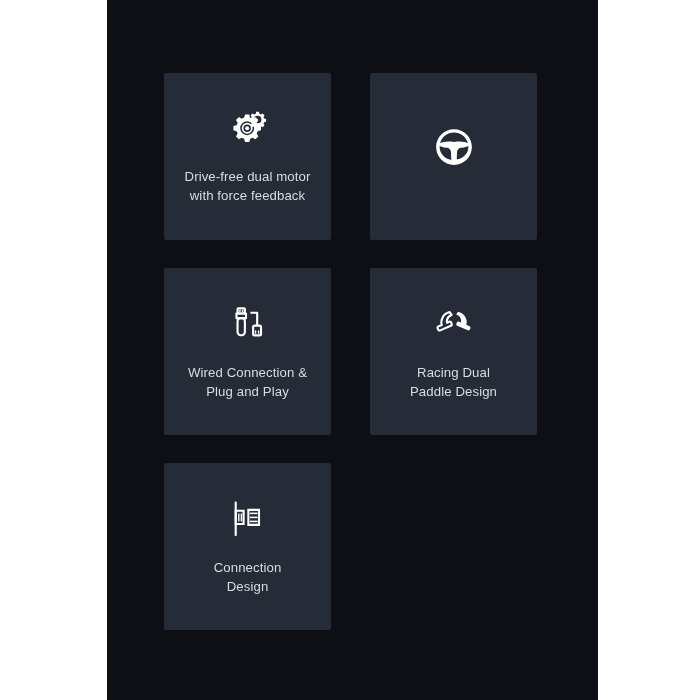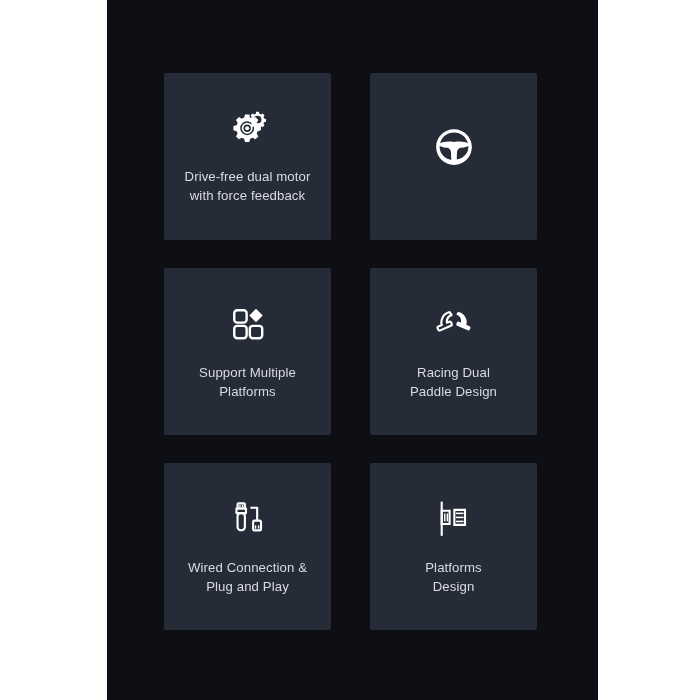--- a/index.html
+++ b/index.html
@@ -117,47 +117,20 @@
         <div class="card-icon">
           <svg viewBox="0 0 48 48" aria-hidden="true">
             <g fill="#ffffff">
               <path d="M24 4.5C13.2 4.5 4.5 13.2 4.5 24S13.2 43.5 24 43.5 43.5 34.8 43.5 24 34.8 4.5 24 4.5z M24 8.2c7.3 0 13.4 4.9 15.2 11.6-2.0-1.1-5.4-1.9-9.0-1.9-1.6 0-3.3 0.15-4.85 0.45l-1.35 0.26-1.35-0.26c-1.55-0.3-3.25-0.45-4.85-0.45-3.6 0-7.0 0.8-9.0 1.9C10.6 13.1 16.7 8.2 24 8.2z M8.35 24.3c0-0.45 0.02-0.9 0.05-1.35 1.6 0.85 4.15 1.5 7.1 1.8l2.0 0.2 1.55 1.25c1.0 0.8 1.6 2.0 1.65 3.3l0.35 8.6C14.1 37.0 8.35 31.3 8.35 24.3z M26.95 38.1l0.35-8.6c0.05-1.3 0.65-2.5 1.65-3.3l1.55-1.25 2.0-0.2c2.95-0.3 5.5-0.95 7.1-1.8 0.03 0.45 0.05 0.9 0.05 1.35 0 7.0-5.75 12.7-14.7 13.8z"></path>
               <circle cx="24" cy="24" r="3.0"></circle>
             </g>
           </svg>
         </div>
       </div>
 
-      <div class="feature-card row-2">
-        <div class="card-icon">
-          <svg viewBox="0 0 48 48" aria-hidden="true">
-            <g fill="none" stroke="#ffffff" stroke-width="2.6">
-              <rect x="9" y="9" width="13.5" height="13.5" rx="3.2"></rect>
-              <rect x="9" y="26" width="13.5" height="13.5" rx="3.2"></rect>
-              <rect x="26" y="26" width="13.5" height="13.5" rx="3.2"></rect>
-            </g>
-            <path d="M32.75 7.4l7.3 7.3-7.3 7.3-7.3-7.3z" fill="#ffffff"></path>
-          </svg>
-        </div>
-        <div class="card-label">Support Multiple
-Platforms</div>
-      </div>
-
-      <div class="feature-card row-2">
-        <div class="card-icon">
-          <svg viewBox="0 0 48 48" aria-hidden="true">
-
-            <path d="M19.2 11.0c-4.3 1.0-7.6 4.4-8.7 8.6-0.55 2.1-0.35 4.0 0.2 5.4l-3.6 1.6c-0.85 0.38-1.25 1.35-0.9 2.2l0.55 1.3c0.36 0.85 1.35 1.25 2.2 0.88l11.6-5.0c0.85-0.37 1.25-1.35 0.9-2.2l-0.55-1.3c-0.36-0.85-1.35-1.25-2.2-0.88l-2.3 1.0c-0.3-0.95-0.33-2.1-0.02-3.3 0.65-2.5 2.55-4.5 5.05-5.15z" fill="none" stroke="#ffffff" stroke-width="2.3" stroke-linejoin="round"></path>
-
-            <path d="M28.4 10.6c4.4 0.9 7.9 4.3 9.1 8.6 0.62 2.2 0.45 4.2-0.12 5.7l3.55 1.55c0.85 0.38 1.25 1.35 0.9 2.2l-0.55 1.3c-0.36 0.85-1.35 1.25-2.2 0.88l-11.6-5.0c-0.85-0.37-1.25-1.35-0.9-2.2l0.55-1.3c0.36-0.85 1.35-1.25 2.2-0.88l2.25 0.97c0.3-1.0 0.3-2.2-0.03-3.45-0.68-2.55-2.6-4.55-5.15-5.2z" fill="#ffffff"></path>
-          </svg>
-        </div>
-        <div class="card-label">Racing Dual
-Paddle Design</div>
-      </div>
 
       <div class="feature-card row-3">
         <div class="card-icon">
           <svg viewBox="0 0 48 48" aria-hidden="true">
             <g fill="none" stroke="#ffffff" stroke-width="2.3" stroke-linejoin="round">
 
               <rect x="12.6" y="7.0" width="8.0" height="5.6" rx="1.0"></rect>
               <path d="M11.4 12.6h10.4v5.0h-10.4z"></path>
               <rect x="12.6" y="17.6" width="8.0" height="18.6" rx="3.4"></rect>
 
@@ -169,39 +142,52 @@
               <rect x="17.3" y="8.6" width="1.6" height="2.5"></rect>
               <rect x="31.5" y="31.0" width="1.5" height="3.6"></rect>
               <rect x="34.8" y="31.0" width="1.5" height="3.6"></rect>
             </g>
           </svg>
         </div>
         <div class="card-label">Wired Connection &amp;
 Plug and Play</div>
       </div>
 
+      <div class="feature-card row-2">
+        <div class="card-icon">
+          <svg viewBox="0 0 48 48" aria-hidden="true">
+
+            <path d="M19.2 11.0c-4.3 1.0-7.6 4.4-8.7 8.6-0.55 2.1-0.35 4.0 0.2 5.4l-3.6 1.6c-0.85 0.38-1.25 1.35-0.9 2.2l0.55 1.3c0.36 0.85 1.35 1.25 2.2 0.88l11.6-5.0c0.85-0.37 1.25-1.35 0.9-2.2l-0.55-1.3c-0.36-0.85-1.35-1.25-2.2-0.88l-2.3 1.0c-0.3-0.95-0.33-2.1-0.02-3.3 0.65-2.5 2.55-4.5 5.05-5.15z" fill="none" stroke="#ffffff" stroke-width="2.3" stroke-linejoin="round"></path>
+
+            <path d="M28.4 10.6c4.4 0.9 7.9 4.3 9.1 8.6 0.62 2.2 0.45 4.2-0.12 5.7l3.55 1.55c0.85 0.38 1.25 1.35 0.9 2.2l-0.55 1.3c-0.36 0.85-1.35 1.25-2.2 0.88l-11.6-5.0c-0.85-0.37-1.25-1.35-0.9-2.2l0.55-1.3c0.36-0.85 1.35-1.25 2.2-0.88l2.25 0.97c0.3-1.0 0.3-2.2-0.03-3.45-0.68-2.55-2.6-4.55-5.15-5.2z" fill="#ffffff"></path>
+          </svg>
+        </div>
+        <div class="card-label">Racing Dual
+Paddle Design</div>
+      </div>
+
       <div class="feature-card row-3">
         <div class="card-icon">
           <svg viewBox="0 0 48 48" aria-hidden="true">
             <g stroke="#ffffff" stroke-width="2.3" fill="none" stroke-linecap="square">
 
               <path d="M10.6 6.2v35.0"></path>
 
               <path d="M10.6 15.0h8.6v14.4h-8.6z"></path>
 
               <path d="M24.4 14.0h11.6v16.4h-11.6z"></path>
             </g>
             <g fill="#ffffff">
               <rect x="13.2" y="18.0" width="1.5" height="8.6"></rect>
               <rect x="16.0" y="18.0" width="1.5" height="8.6"></rect>
               <rect x="26.2" y="17.0" width="8.2" height="1.7"></rect>
               <rect x="26.2" y="21.4" width="8.2" height="1.7"></rect>
               <rect x="26.2" y="25.8" width="8.2" height="1.7"></rect>
             </g>
           </svg>
         </div>
-        <div class="card-label">Platforms
+        <div class="card-label">Connection
 Design</div>
       </div>
 
     </div>
   </div>
 </div>
 
 </body></html>

